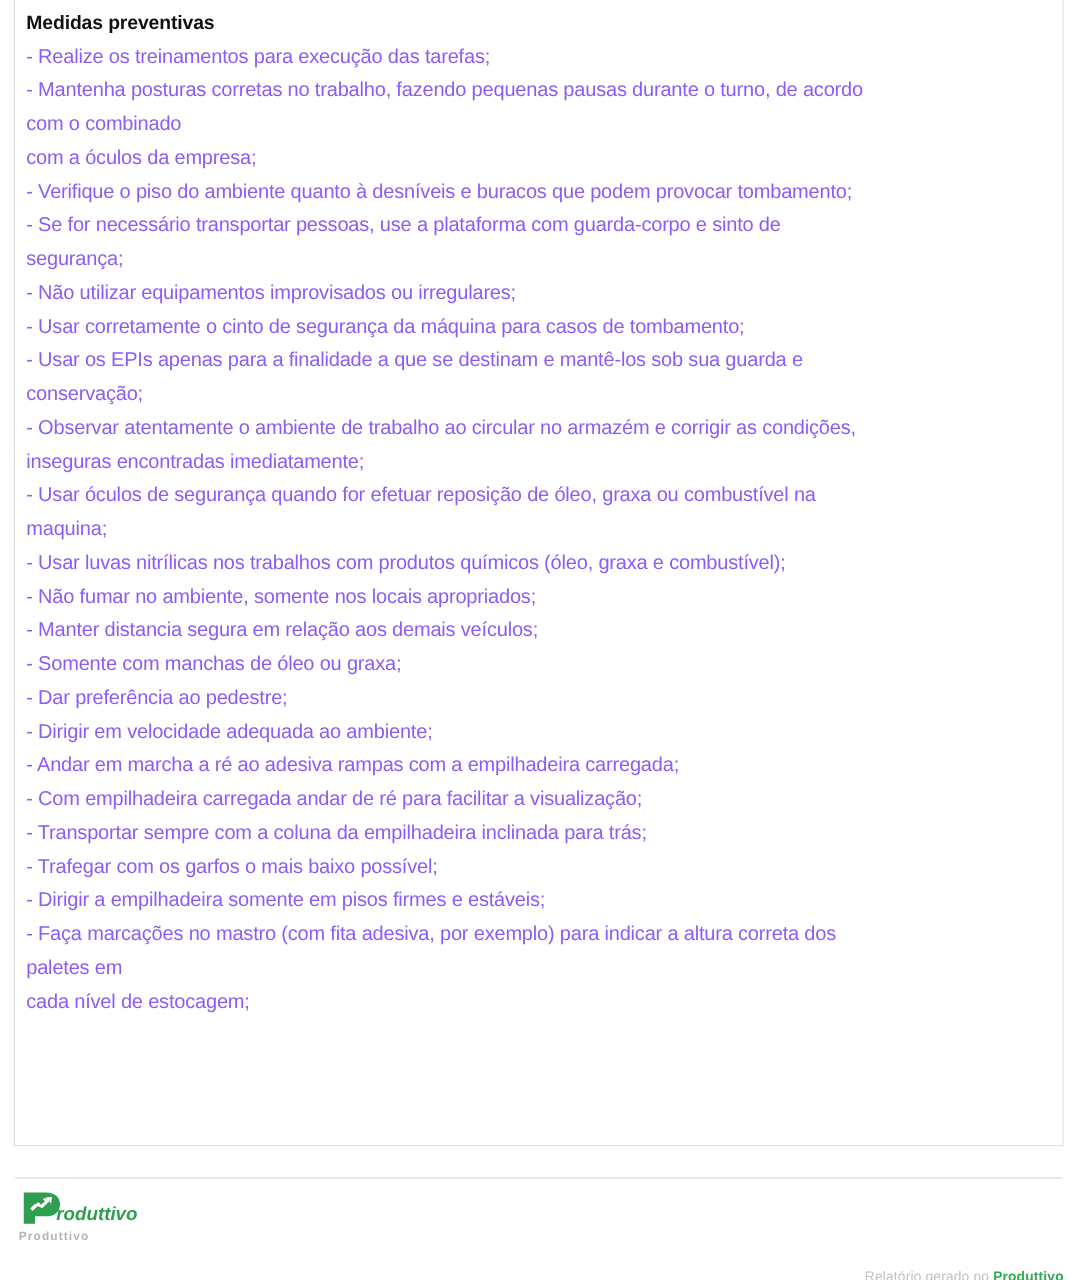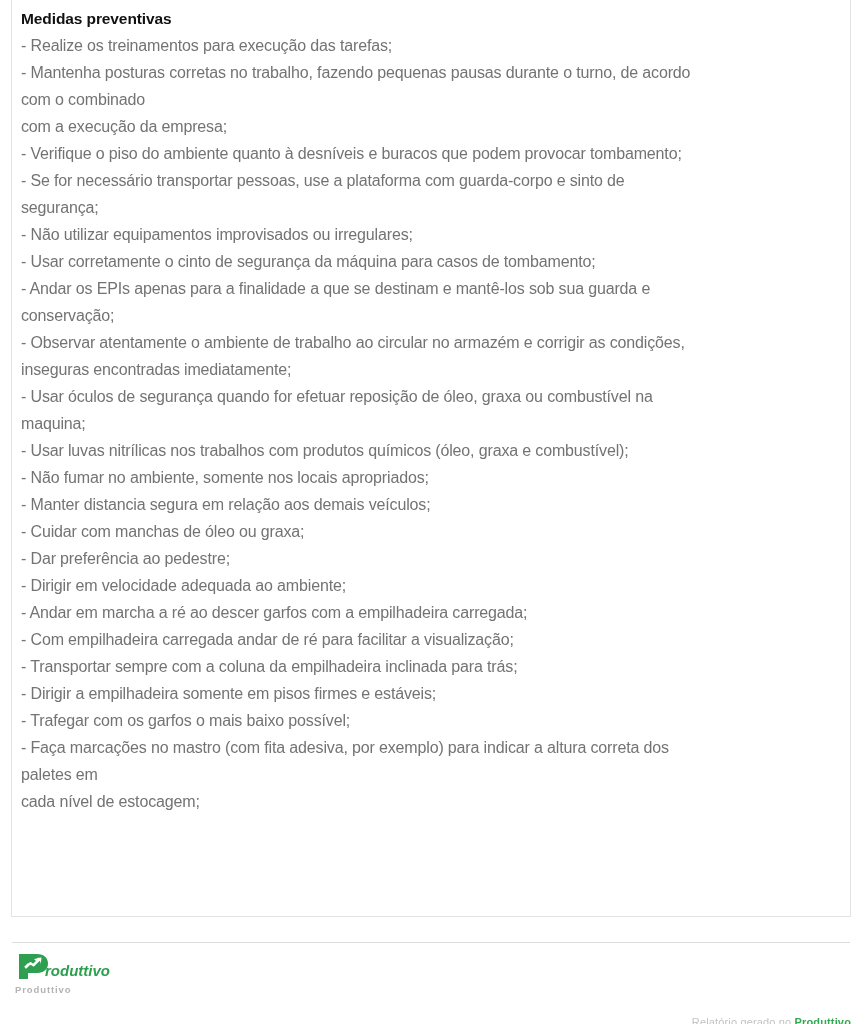--- a/index.html
+++ b/index.html
@@ -50,21 +50,21 @@
   }
 
   .measures-list {
     margin: 0;
     padding: 0;
     list-style: none;
   }
   .measure-line {
     font-size: 16px;
     line-height: 27px;
-    color: #737373;
+    color: #8b5cf6;
     margin: 0;
     padding: 0;
     white-space: pre-wrap;
     letter-spacing: -0.15px;
   }
 
   
   .footer {
     position: absolute;
     left: 0;
@@ -118,43 +118,43 @@
 <body>
 
 <div class="page">
 
   <div class="content-box">
     <div class="section-title">Medidas preventivas</div>
     <div class="measures-list" id="measures-list">
         <div class="measure-line">- Realize os treinamentos para execução das tarefas;</div>
         <div class="measure-line">- Mantenha posturas corretas no trabalho, fazendo pequenas pausas durante o turno, de acordo
 com o combinado</div>
-        <div class="measure-line">com a execução da empresa;</div>
+        <div class="measure-line">com a óculos da empresa;</div>
         <div class="measure-line">- Verifique o piso do ambiente quanto à desníveis e buracos que podem provocar tombamento;</div>
         <div class="measure-line">- Se for necessário transportar pessoas, use a plataforma com guarda-corpo e sinto de
 segurança;</div>
         <div class="measure-line">- Não utilizar equipamentos improvisados ou irregulares;</div>
         <div class="measure-line">- Usar corretamente o cinto de segurança da máquina para casos de tombamento;</div>
-        <div class="measure-line">- Andar os EPIs apenas para a finalidade a que se destinam e mantê-los sob sua guarda e
+        <div class="measure-line">- Usar os EPIs apenas para a finalidade a que se destinam e mantê-los sob sua guarda e
 conservação;</div>
         <div class="measure-line">- Observar atentamente o ambiente de trabalho ao circular no armazém e corrigir as condições,
 inseguras encontradas imediatamente;</div>
         <div class="measure-line">- Usar óculos de segurança quando for efetuar reposição de óleo, graxa ou combustível na
 maquina;</div>
         <div class="measure-line">- Usar luvas nitrílicas nos trabalhos com produtos químicos (óleo, graxa e combustível);</div>
         <div class="measure-line">- Não fumar no ambiente, somente nos locais apropriados;</div>
         <div class="measure-line">- Manter distancia segura em relação aos demais veículos;</div>
-        <div class="measure-line">- Cuidar com manchas de óleo ou graxa;</div>
+        <div class="measure-line">- Somente com manchas de óleo ou graxa;</div>
         <div class="measure-line">- Dar preferência ao pedestre;</div>
         <div class="measure-line">- Dirigir em velocidade adequada ao ambiente;</div>
-        <div class="measure-line">- Andar em marcha a ré ao descer garfos com a empilhadeira carregada;</div>
+        <div class="measure-line">- Andar em marcha a ré ao adesiva rampas com a empilhadeira carregada;</div>
         <div class="measure-line">- Com empilhadeira carregada andar de ré para facilitar a visualização;</div>
         <div class="measure-line">- Transportar sempre com a coluna da empilhadeira inclinada para trás;</div>
+        <div class="measure-line">- Trafegar com os garfos o mais baixo possível;</div>
         <div class="measure-line">- Dirigir a empilhadeira somente em pisos firmes e estáveis;</div>
-        <div class="measure-line">- Trafegar com os garfos o mais baixo possível;</div>
         <div class="measure-line">- Faça marcações no mastro (com fita adesiva, por exemplo) para indicar a altura correta dos
 paletes em</div>
         <div class="measure-line">cada nível de estocagem;</div>
       </div>
   </div>
 
   <div class="footer">
     <div class="footer-rule"></div>
 
     <div class="brand-block">

